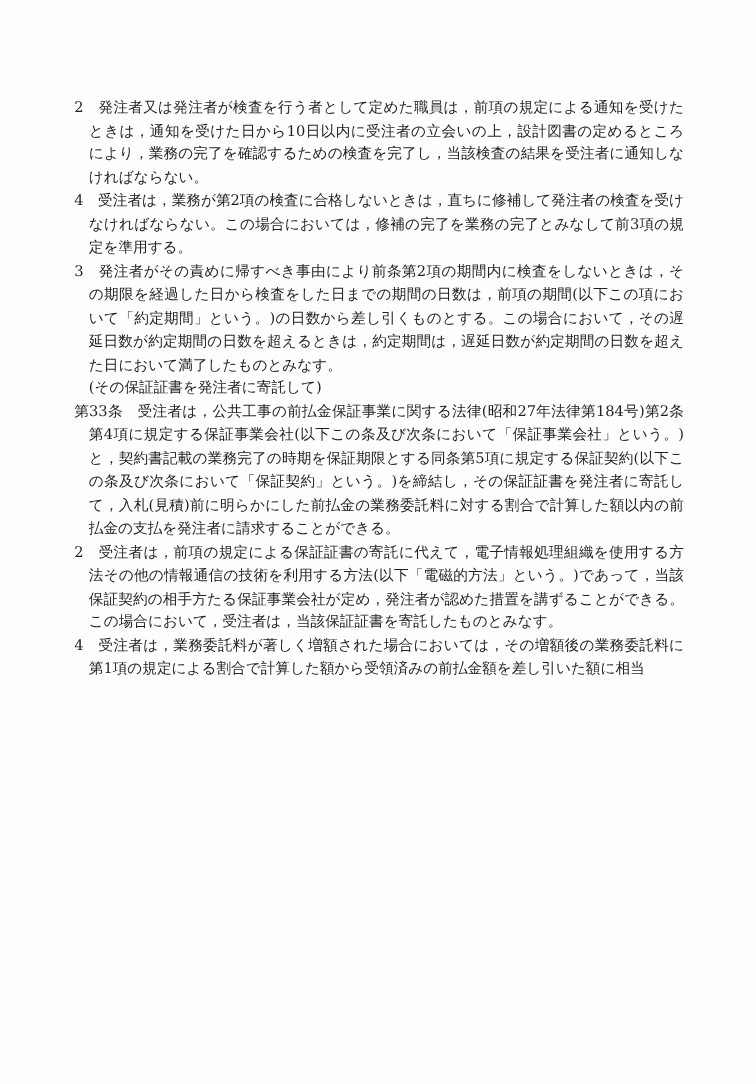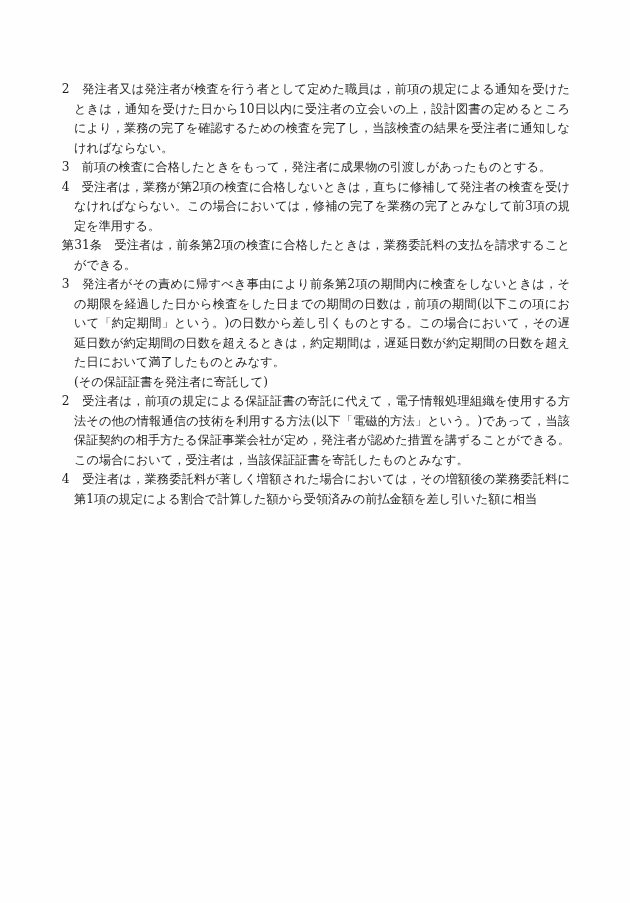--- a/index.html
+++ b/index.html
@@ -35,20 +35,19 @@
   .heading {
     padding-left: 1em;
     text-indent: 0;
   }
 </style>
 </head>
 <body>
 
 <div class="page">
   <p class="para">2　発注者又は発注者が検査を行う者として定めた職員は，前項の規定による通知を受けたときは，通知を受けた日から10日以内に受注者の立会いの上，設計図書の定めるところにより，業務の完了を確認するための検査を完了し，当該検査の結果を受注者に通知しなければならない。</p>
-  <p class="para">3　前項の検査に合格したときをもって，発注者に成果物の引渡しがあったものとする。</p>
   <p class="para">4　受注者は，業務が第2項の検査に合格しないときは，直ちに修補して発注者の検査を受けなければならない。この場合においては，修補の完了を業務の完了とみなして前3項の規定を準用する。</p>
-  <p class="para">第31条　受注者は，前条第2項の検査に合格したときは，業務委託料の支払を請求することができる。</p>
   <p class="para">3　発注者がその責めに帰すべき事由により前条第2項の期間内に検査をしないときは，その期限を経過した日から検査をした日までの期間の日数は，前項の期間(以下この項において「約定期間」という。)の日数から差し引くものとする。この場合において，その遅延日数が約定期間の日数を超えるときは，約定期間は，遅延日数が約定期間の日数を超えた日において満了したものとみなす。</p>
   <p class="heading">(その保証証書を発注者に寄託して)</p>
+  <p class="para">第33条　受注者は，公共工事の前払金保証事業に関する法律(昭和27年法律第184号)第2条第4項に規定する保証事業会社(以下この条及び次条において「保証事業会社」という。)と，契約書記載の業務完了の時期を保証期限とする同条第5項に規定する保証契約(以下この条及び次条において「保証契約」という。)を締結し，その保証証書を発注者に寄託して，入札(見積)前に明らかにした前払金の業務委託料に対する割合で計算した額以内の前払金の支払を発注者に請求することができる。</p>
   <p class="para">2　受注者は，前項の規定による保証証書の寄託に代えて，電子情報処理組織を使用する方法その他の情報通信の技術を利用する方法(以下「電磁的方法」という。)であって，当該保証契約の相手方たる保証事業会社が定め，発注者が認めた措置を講ずることができる。この場合において，受注者は，当該保証証書を寄託したものとみなす。</p>
   <p class="para">4　受注者は，業務委託料が著しく増額された場合においては，その増額後の業務委託料に第1項の規定による割合で計算した額から受領済みの前払金額を差し引いた額に相当</p>
 </div>
 
 </body></html>

